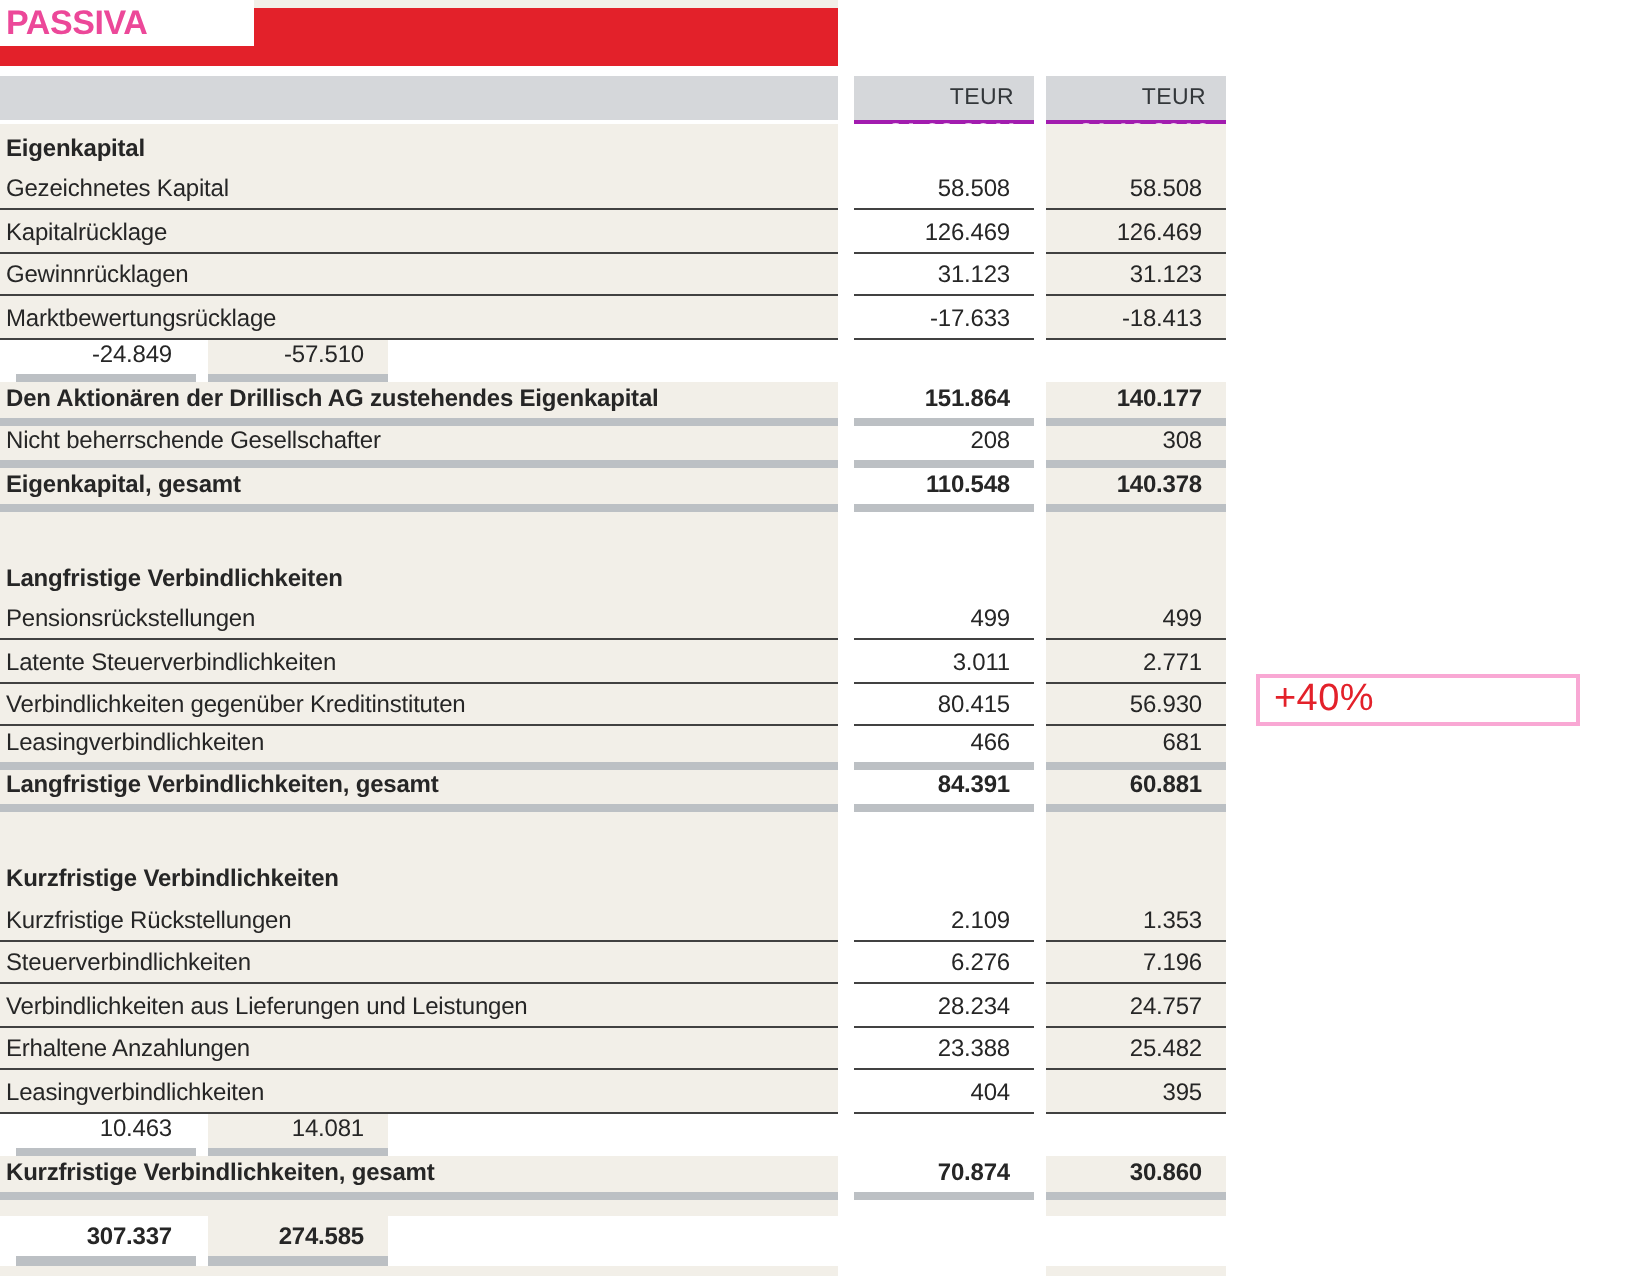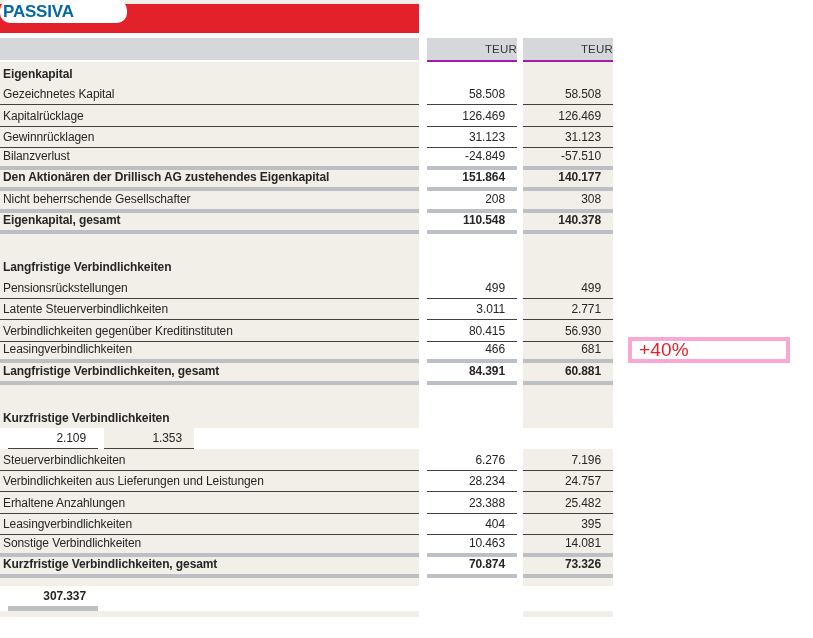--- a/index.html
+++ b/index.html
@@ -27,22 +27,21 @@
     background: #e3212a;
   }
   .title-box {
     position: absolute; left: 0; top: 0;
     width: 127px; height: 23px;
     background: #ffffff;
     display: flex; align-items: center;
     padding-left: 3px;
     font-size: 17px; font-weight: 700;
     letter-spacing: -0.2px;
-    color: #0369a1;
-    border-radius: 10px;
+    color: #ec4899;
   }
   .date-box {
     position: absolute; top: 4px;
     width: 90px; height: 29px;
     background: #a21caf;
     color: #ffffff;
     font-size: 13.5px; font-weight: 700;
     display: flex; align-items: center; justify-content: flex-end;
     padding-right: 8px;
     letter-spacing: -0.2px;
@@ -56,20 +55,21 @@
     width: 419px; height: 22px;
     background: #d5d7da;
   }
   .unit-box {
     position: absolute; top: 38px;
     width: 90px; height: 22px;
     background: #d5d7da;
     color: #33373a;
     font-size: 11.5px;
     display: flex; align-items: center; justify-content: flex-end;
+    padding-right: 10px;
     letter-spacing: 0.2px;
   }
   .ub1 { left: 427px; }
   .ub2 { left: 523px; }
 
   
   .tbody {
     position: absolute; left: 0; top: 62px;
     width: 613px;
   }
@@ -92,21 +92,21 @@
 
   .row.spacer_small { height: 8px; }
   .row.filler { height: 5.5px; }
   .row.spacer .cell, .row.spacer_small .cell, .row.filler .cell { padding-bottom: 0; }
 
   
   .annotation {
     position: absolute; left: 628px; top: 337px;
     width: 162px; height: 26px;
     background: #ffffff;
-    border: 4px solid #f9a8d4;
+    border: 2px solid #f9a8d4;
     color: #e3212a;
     font-size: 19px;
     display: flex; align-items: center;
     padding-left: 7px;
     letter-spacing: 0.2px;
   }
 </style>
 </head>
 <body>
 
@@ -145,22 +145,28 @@
         <div class="cell c-g2"></div>
         <div class="cell c-v2">126.469</div>
       </div>
       <div class="row item sep-thin">
         <div class="cell c-label">Gewinnrücklagen</div>
         <div class="cell c-g1"></div>
         <div class="cell c-v1">31.123</div>
         <div class="cell c-g2"></div>
         <div class="cell c-v2">31.123</div>
       </div>
+      <div class="row item sep-thin">
+        <div class="cell c-label">Marktbewertungsrücklage</div>
+        <div class="cell c-g1"></div>
+        <div class="cell c-v1">-17.633</div>
+        <div class="cell c-g2"></div>
+        <div class="cell c-v2">-18.413</div>
+      </div>
       <div class="row item sep-thick">
-        <div class="cell c-label">Bilanzverlust</div>
         <div class="cell c-g1"></div>
         <div class="cell c-v1">-24.849</div>
         <div class="cell c-g2"></div>
         <div class="cell c-v2">-57.510</div>
       </div>
       <div class="row total sep-thick">
         <div class="cell c-label">Den Aktionären der Drillisch AG zustehendes Eigenkapital</div>
         <div class="cell c-g1"></div>
         <div class="cell c-v1">151.864</div>
         <div class="cell c-g2"></div>
@@ -237,20 +243,21 @@
         <div class="cell c-v2"></div>
       </div>
       <div class="row section">
         <div class="cell c-label">Kurzfristige Verbindlichkeiten</div>
         <div class="cell c-g1"></div>
         <div class="cell c-v1"></div>
         <div class="cell c-g2"></div>
         <div class="cell c-v2"></div>
       </div>
       <div class="row item sep-thin">
+        <div class="cell c-label">Kurzfristige Rückstellungen</div>
         <div class="cell c-g1"></div>
         <div class="cell c-v1">2.109</div>
         <div class="cell c-g2"></div>
         <div class="cell c-v2">1.353</div>
       </div>
       <div class="row item sep-thin">
         <div class="cell c-label">Steuerverbindlichkeiten</div>
         <div class="cell c-g1"></div>
         <div class="cell c-v1">6.276</div>
         <div class="cell c-g2"></div>
@@ -271,44 +278,44 @@
         <div class="cell c-v2">25.482</div>
       </div>
       <div class="row item sep-thin">
         <div class="cell c-label">Leasingverbindlichkeiten</div>
         <div class="cell c-g1"></div>
         <div class="cell c-v1">404</div>
         <div class="cell c-g2"></div>
         <div class="cell c-v2">395</div>
       </div>
       <div class="row item sep-thick">
-        <div class="cell c-label">Sonstige Verbindlichkeiten</div>
         <div class="cell c-g1"></div>
         <div class="cell c-v1">10.463</div>
         <div class="cell c-g2"></div>
         <div class="cell c-v2">14.081</div>
       </div>
       <div class="row total sep-thick">
         <div class="cell c-label">Kurzfristige Verbindlichkeiten, gesamt</div>
         <div class="cell c-g1"></div>
         <div class="cell c-v1">70.874</div>
         <div class="cell c-g2"></div>
-        <div class="cell c-v2">73.326</div>
+        <div class="cell c-v2">30.860</div>
       </div>
       <div class="row spacer_small">
         <div class="cell c-label"></div>
         <div class="cell c-g1"></div>
         <div class="cell c-v1"></div>
         <div class="cell c-g2"></div>
         <div class="cell c-v2"></div>
       </div>
       <div class="row grand sep-thick">
         <div class="cell c-g1"></div>
         <div class="cell c-v1">307.337</div>
         <div class="cell c-g2"></div>
+        <div class="cell c-v2">274.585</div>
       </div>
       <div class="row filler">
         <div class="cell c-label"></div>
         <div class="cell c-g1"></div>
         <div class="cell c-v1"></div>
         <div class="cell c-g2"></div>
         <div class="cell c-v2"></div>
       </div>
     </div>
 

